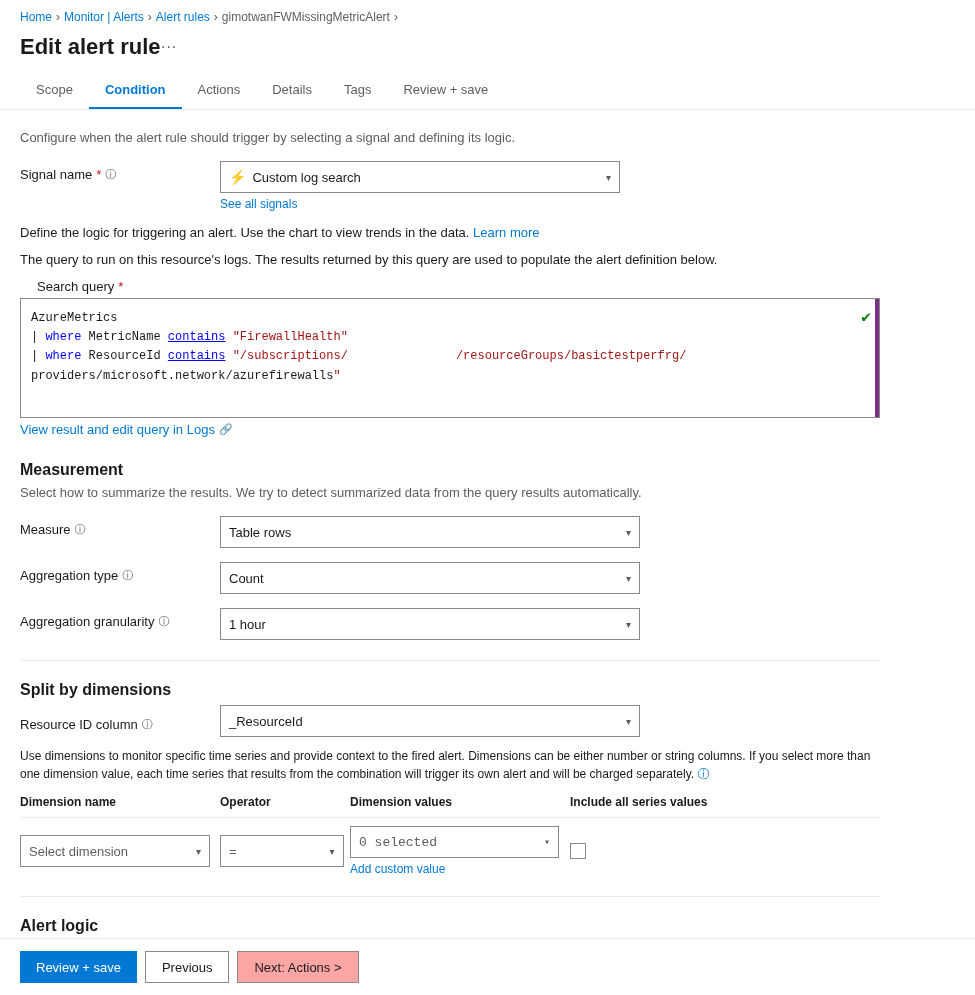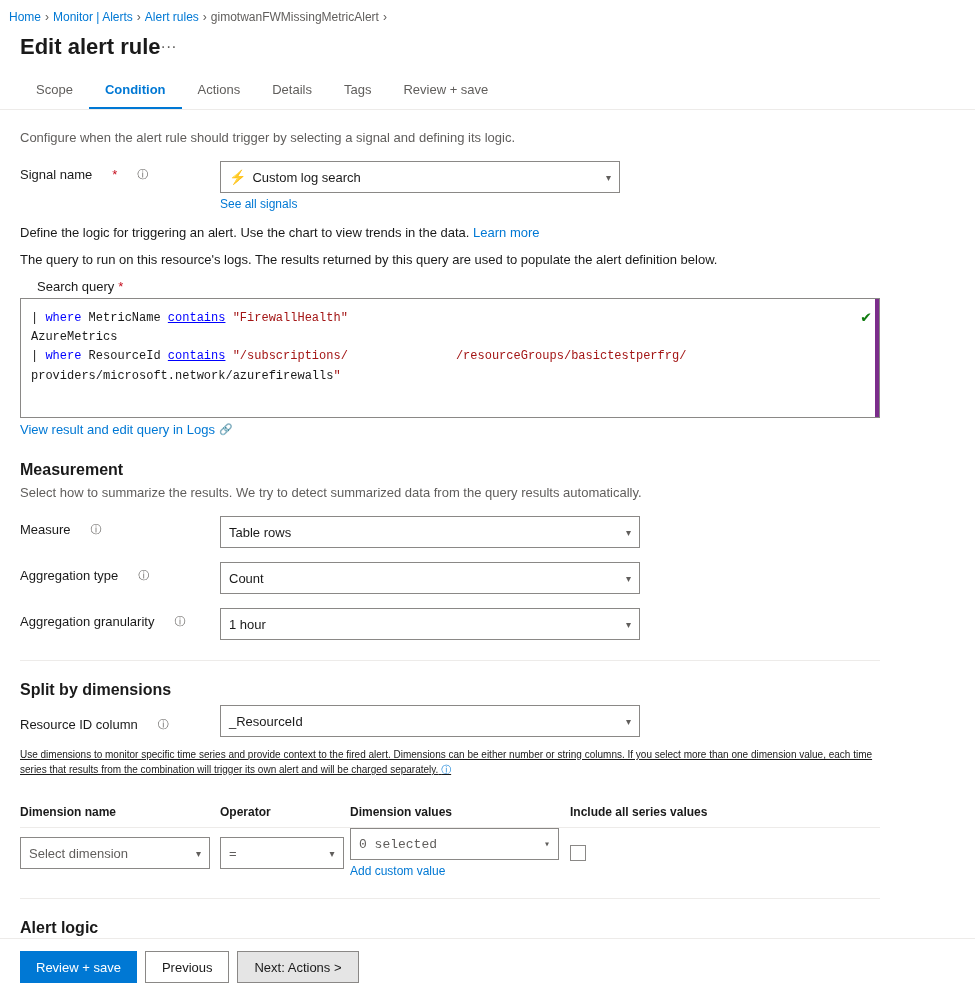--- a/index.html
+++ b/index.html
@@ -1,35 +1,35 @@
 <!DOCTYPE html>
 <html><head>
   <meta charset="utf-8">
   <style>
     * { box-sizing: border-box; margin: 0; padding: 0; }
     body { font-family: 'Segoe UI', Arial, sans-serif; font-size: 13px; color: #1a1a1a; background: #fff; }
     
-    .breadcrumb { display: flex; align-items: center; gap: 4px; padding: 10px 9px 6px; font-size: 12px; color: #0078d4; }
+    .breadcrumb { display: flex; align-items: center; gap: 4px; padding: 10px 20px 6px; font-size: 12px; color: #0078d4; }
     .breadcrumb span { color: #605e5c; }
     .breadcrumb a { color: #0078d4; text-decoration: none; }
     
     .page-header { display: flex; align-items: center; padding: 4px 20px 12px; }
     .page-title { font-size: 22px; font-weight: 600; color: #1a1a1a; }
     .more-icon { color: #605e5c; cursor: pointer; font-size: 16px; }
     
     .tabs { display: flex; gap: 0; border-bottom: 1px solid #edebe9; padding: 0 20px; }
     .tab { padding: 10px 16px; font-size: 13px; cursor: pointer; color: #605e5c; border-bottom: 2px solid transparent; text-decoration: none; }
     .tab.active { color: #0078d4; border-bottom: 2px solid #0078d4; font-weight: 600; }
     
     .content { padding: 20px; max-width: 900px; }
     
     .section-desc { color: #605e5c; font-size: 13px; margin-bottom: 16px; }
     
     .field-row { display: flex; align-items: flex-start; margin-bottom: 14px; }
-    .field-label { width: 200px; min-width: 200px; font-size: 13px; color: #1a1a1a; display: flex; gap: 20px; padding-top: 6px; }
+    .field-label { width: 200px; min-width: 200px; font-size: 13px; color: #1a1a1a; display: flex; gap: 4px; padding-top: 6px; }
     .field-label .required { color: #c50f1f; }
     .info-icon { color: #605e5c; font-size: 11px; cursor: pointer; }
     .field-control { flex: 1; max-width: 420px; }
     
     .dropdown { display: flex; align-items: center; justify-content: space-between; border: 1px solid #8a8886; padding: 5px 8px; background: #fff; cursor: pointer; font-size: 13px; min-height: 32px; width: 100%; }
     .dropdown .signal-icon { color: #0078d4; margin-right: 6px; font-size: 14px; }
     .dropdown-chevron { color: #605e5c; font-size: 10px; }
     
     .signal-dropdown { max-width: 400px; }
     
@@ -56,24 +56,24 @@
     
     .section-title { font-size: 16px; font-weight: 600; margin-bottom: 6px; }
     .section-sub { color: #605e5c; font-size: 13px; margin-bottom: 16px; }
     
     .divider { border: none; border-top: 1px solid #edebe9; margin: 20px 0; }
     
     .split-section { margin-top: 20px; }
     
     .resource-id-row { display: flex; align-items: center; margin-bottom: 10px; }
     
-    .dimensions-note { font-size: 10px; color: #1a1a1a; margin-bottom: 28px; line-height: 1.5; text-decoration: underline; }
+    .dimensions-note { font-size: 12px; color: #1a1a1a; margin-bottom: 12px; line-height: 1.5; }
     .dimensions-note .info-icon-inline { color: #0078d4; }
     
-    .dim-header { display: flex; gap: 0; margin-bottom: 0; font-size: 12px; font-weight: 600; color: #1a1a1a; border-bottom: 1px solid #edebe9; padding-bottom: 8px; }
+    .dim-header { display: flex; gap: 0; margin-bottom: 8px; font-size: 12px; font-weight: 600; color: #1a1a1a; border-bottom: 1px solid #edebe9; padding-bottom: 8px; }
     .dim-col-name { width: 200px; }
     .dim-col-op { width: 130px; }
     .dim-col-val { width: 220px; }
     .dim-col-future { flex: 1; }
     
     .dim-row { display: flex; align-items: center; gap: 0; margin-bottom: 4px; justify-content: flex-end; }
     .dim-cell-name { width: 200px; }
     .dim-cell-op { width: 130px; }
     .dim-cell-val { width: 220px; }
     .dim-cell-future { flex: 1; display: flex; align-items: center; }
@@ -84,21 +84,21 @@
     .checkbox { width: 16px; height: 16px; border: 1px solid #8a8886; background: #fff; cursor: pointer; }
     
     .alert-section { margin-top: 20px; }
     
     .threshold-input { border: 1px solid #8a8886; padding: 5px 8px; font-size: 13px; min-height: 32px; width: 200px; }
     
     .footer { position: fixed; bottom: 0; left: 0; right: 0; background: #fff; border-top: 1px solid #edebe9; padding: 12px 20px; display: flex; gap: 8px; align-items: center; }
     
     .btn-primary { background: #0078d4; color: #fff; border: none; padding: 6px 16px; font-size: 13px; cursor: pointer; min-height: 32px; }
     .btn-secondary { background: #fff; color: #1a1a1a; border: 1px solid #8a8886; padding: 6px 16px; font-size: 13px; cursor: pointer; min-height: 32px; }
-    .btn-outline { background: #e5e5e5; color: #1a1a1a; border: 1px solid #8a8886; padding: 6px 16px; font-size: 13px; cursor: pointer; min-height: 32px; }
+    .btn-outline { background: #fca5a5; color: #1a1a1a; border: 1px solid #8a8886; padding: 6px 16px; font-size: 13px; cursor: pointer; min-height: 32px; }
     
     .page-content { padding-bottom: 60px; }
   </style>
 </head>
 <body>
 
 <div class="page-content">
 
   <div class="breadcrumb">
     <a href="#">Home</a>
@@ -152,24 +152,24 @@
     </p>
 
     <p class="info-text">The query to run on this resource's logs. The results returned by this query are used to populate the alert definition below.</p>
 
     <div class="query-label-row">
       <span class="query-label">Search query</span>
       <span class="query-required">*</span>
     </div>
     <div class="query-box">
       <div class="query-line">
+        <span>AzureMetrics</span>
+      </div>
+      <div class="query-line">
         <span>| <span class="query-keyword">where</span> MetricName <span class="query-contains">contains</span> <span class="query-string">"FirewallHealth"</span></span>
-      </div>
-      <div class="query-line">
-        <span>AzureMetrics</span>
       </div>
       <div class="query-line">
         <span>| <span class="query-keyword">where</span> ResourceId <span class="query-contains">contains</span> <span class="query-string">"/subscriptions/</span>&nbsp;&nbsp;&nbsp;&nbsp;&nbsp;&nbsp;&nbsp;&nbsp;&nbsp;&nbsp;&nbsp;&nbsp;&nbsp;&nbsp;&nbsp;<span class="query-path">/resourceGroups/basictestperfrg/</span></span>
       </div>
       <div class="query-line">
         <span>providers/microsoft.network/azurefirewalls<span class="query-string">"</span></span>
       </div>
       <span class="query-valid-icon">✔</span>
       <div class="query-accent"></div>
     </div>

